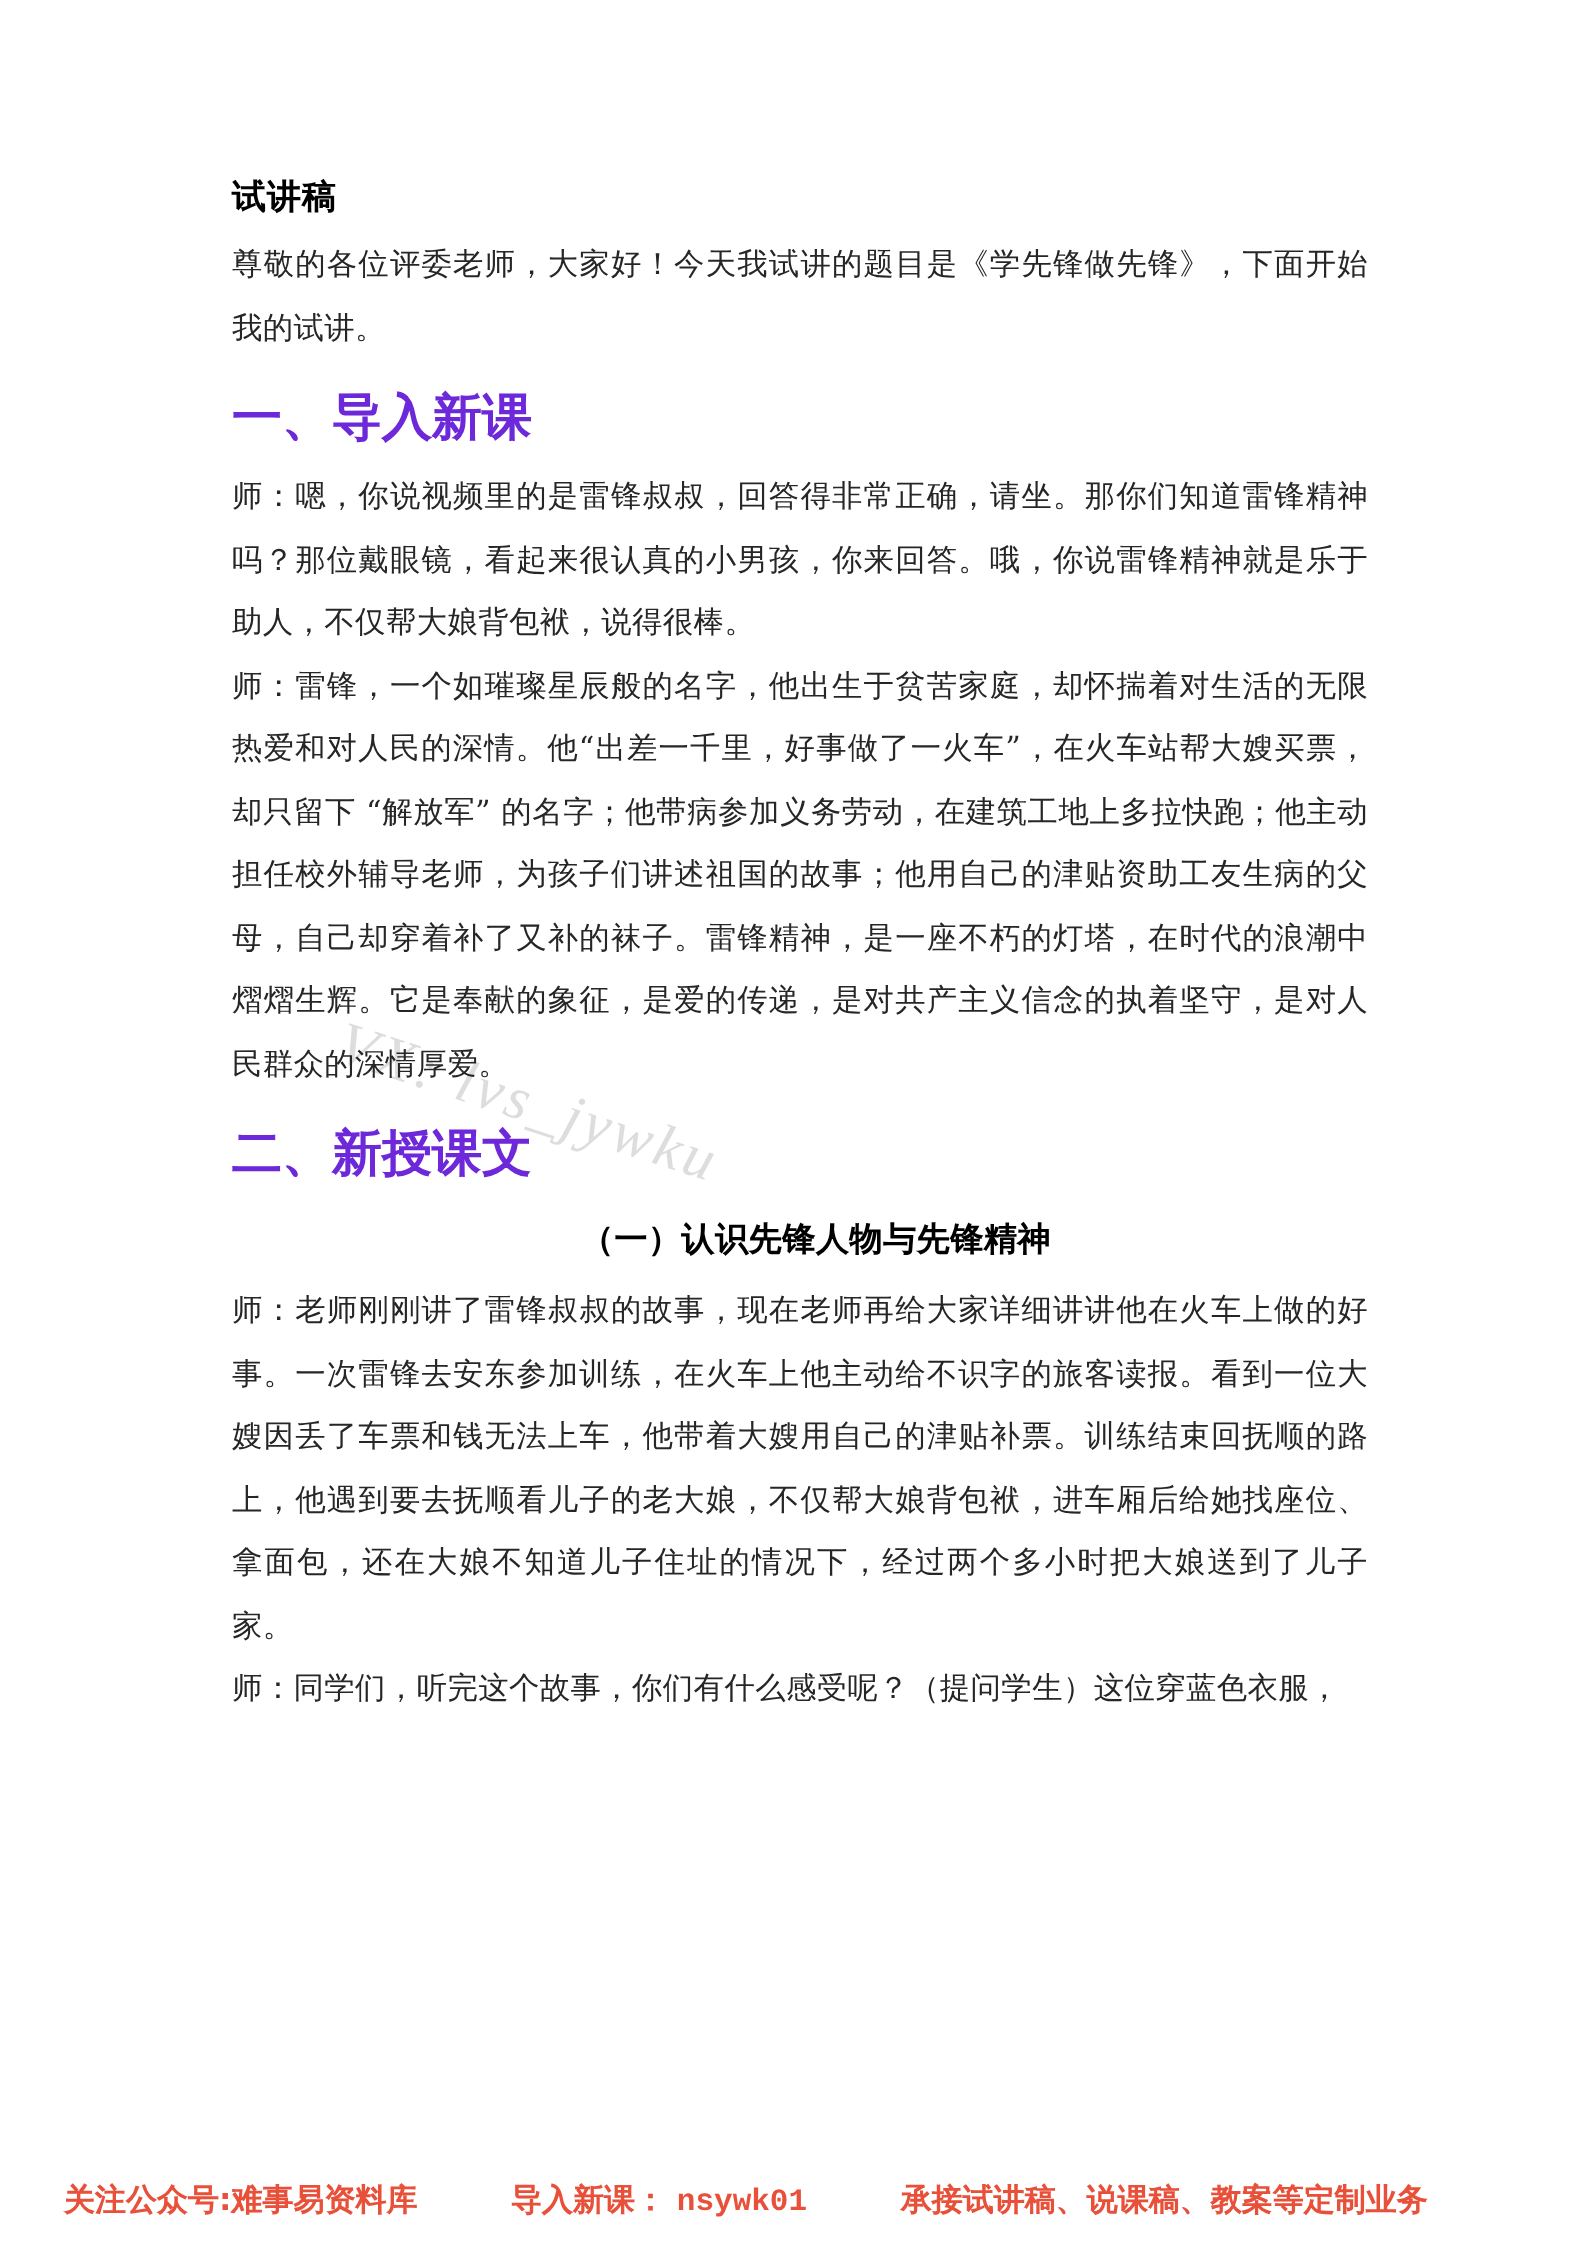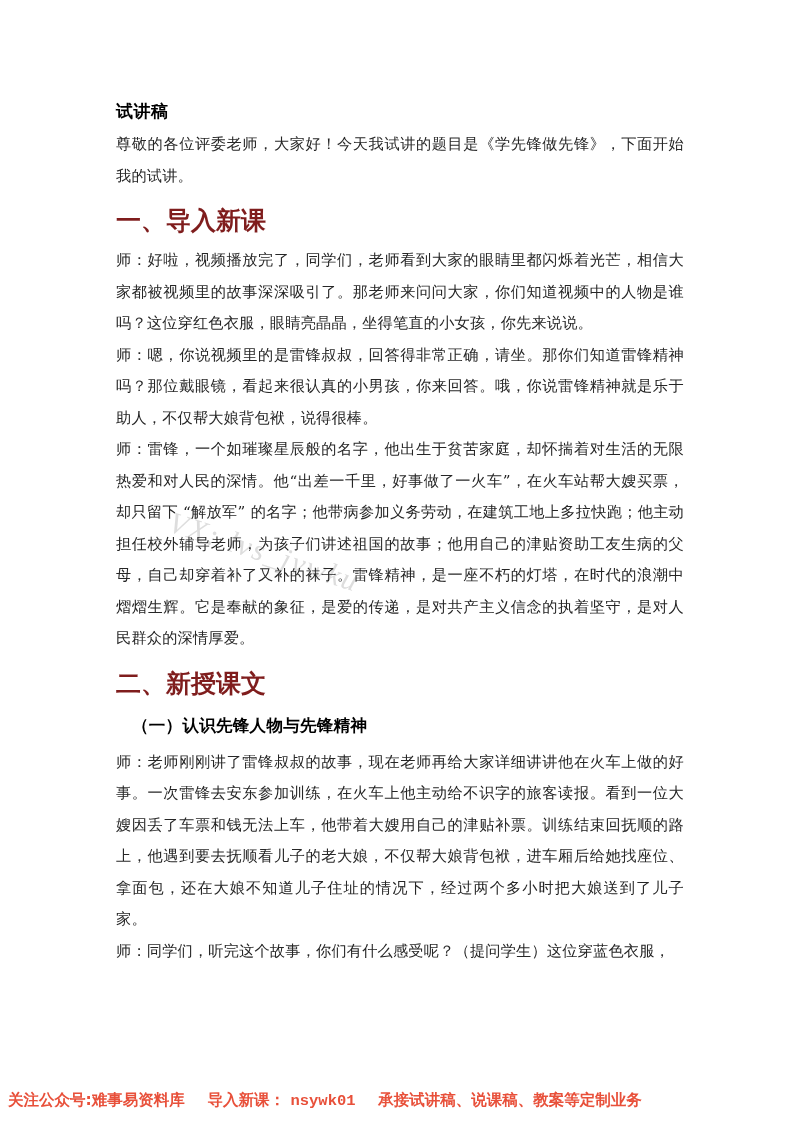--- a/index.html
+++ b/index.html
@@ -45,21 +45,21 @@
     transform-origin: left top;
     white-space: nowrap;
     font-style: italic;
     opacity: 0.85;
   }
 
   
   .content {
     position: absolute;
     left: 116px;
-    top: 96px;
+    top: 84px;
     width: 568px;
     z-index: 2;
   }
 
   .doc-title {
     font-family: "DejaVu Sans", "Liberation Sans", sans-serif;
     font-size: 17px;
     font-weight: bold;
     color: #000000;
     line-height: 30px;
@@ -75,35 +75,36 @@
     margin: 0;
     text-align: justify;
     text-justify: inter-ideograph;
     letter-spacing: 0.2px;
   }
 
   h1.sec {
     font-family: "DejaVu Sans", "Liberation Sans", sans-serif;
     font-size: 25px;
     font-weight: bold;
-    color: #7f1d1d;
+    color: #6d28d9;
     line-height: 40px;
     margin: 9px 0 4px 0;
     letter-spacing: 0px;
   }
 
   h2.subsec {
-    font-family: Liberation Mono, monospace;
+    font-family: Liberation Sans, sans-serif;
     font-size: 16.5px;
     font-weight: bold;
     color: #000000;
     line-height: 34px;
     margin: 6px 0 3px 0;
     text-indent: 16px;
     letter-spacing: 0.3px;
+    text-align: center;
   }
 
   
   .footer-banner {
     position: absolute;
     left: 0;
     bottom: 8px;
     width: 793px;
     height: 28px;
     display: flex;
@@ -113,21 +114,21 @@
   .footer-text {
     font-family: "DejaVu Sans", "Liberation Sans", sans-serif;
     font-size: 15.5px;
     font-weight: bold;
     color: #e8503a;
     white-space: nowrap;
     padding-left: 8px;
     letter-spacing: 0px;
     transform: scaleX(1.0);
   }
-  .footer-seg { display: inline; }
+  .footer-seg { display: inline; margin-left: 24px; }
   .footer-gap { display: inline-block; width: 12px; }
   .footer-code {
     font-family: Liberation Mono, monospace;
     font-weight: bold;
     text-align: right;
   }
 </style>
 </head>
 <body>
 
@@ -138,21 +139,20 @@
   </div>
 
   <div class="content">
 
     <div class="doc-title">试讲稿</div>
 
     <p class="para">尊敬的各位评委老师，大家好！今天我试讲的题目是《学先锋做先锋》，下面开始我的试讲。</p>
 
     <h1 class="sec">一、导入新课</h1>
 
-    <p class="para">师：好啦，视频播放完了，同学们，老师看到大家的眼睛里都闪烁着光芒，相信大家都被视频里的故事深深吸引了。那老师来问问大家，你们知道视频中的人物是谁吗？这位穿红色衣服，眼睛亮晶晶，坐得笔直的小女孩，你先来说说。</p>
     <p class="para">师：嗯，你说视频里的是雷锋叔叔，回答得非常正确，请坐。那你们知道雷锋精神吗？那位戴眼镜，看起来很认真的小男孩，你来回答。哦，你说雷锋精神就是乐于助人，不仅帮大娘背包袱，说得很棒。</p>
     <p class="para">师：雷锋，一个如璀璨星辰般的名字，他出生于贫苦家庭，却怀揣着对生活的无限热爱和对人民的深情。他“出差一千里，好事做了一火车”，在火车站帮大嫂买票，却只留下 “解放军” 的名字；他带病参加义务劳动，在建筑工地上多拉快跑；他主动担任校外辅导老师，为孩子们讲述祖国的故事；他用自己的津贴资助工友生病的父母，自己却穿着补了又补的袜子。雷锋精神，是一座不朽的灯塔，在时代的浪潮中熠熠生辉。它是奉献的象征，是爱的传递，是对共产主义信念的执着坚守，是对人民群众的深情厚爱。</p>
 
     <h1 class="sec">二、新授课文</h1>
 
     <h2 class="subsec">（一）认识先锋人物与先锋精神</h2>
 
     <p class="para">师：老师刚刚讲了雷锋叔叔的故事，现在老师再给大家详细讲讲他在火车上做的好事。一次雷锋去安东参加训练，在火车上他主动给不识字的旅客读报。看到一位大嫂因丢了车票和钱无法上车，他带着大嫂用自己的津贴补票。训练结束回抚顺的路上，他遇到要去抚顺看儿子的老大娘，不仅帮大娘背包袱，进车厢后给她找座位、拿面包，还在大娘不知道儿子住址的情况下，经过两个多小时把大娘送到了儿子家。</p>
     <p class="para">师：同学们，听完这个故事，你们有什么感受呢？（提问学生）这位穿蓝色衣服，</p>
 

